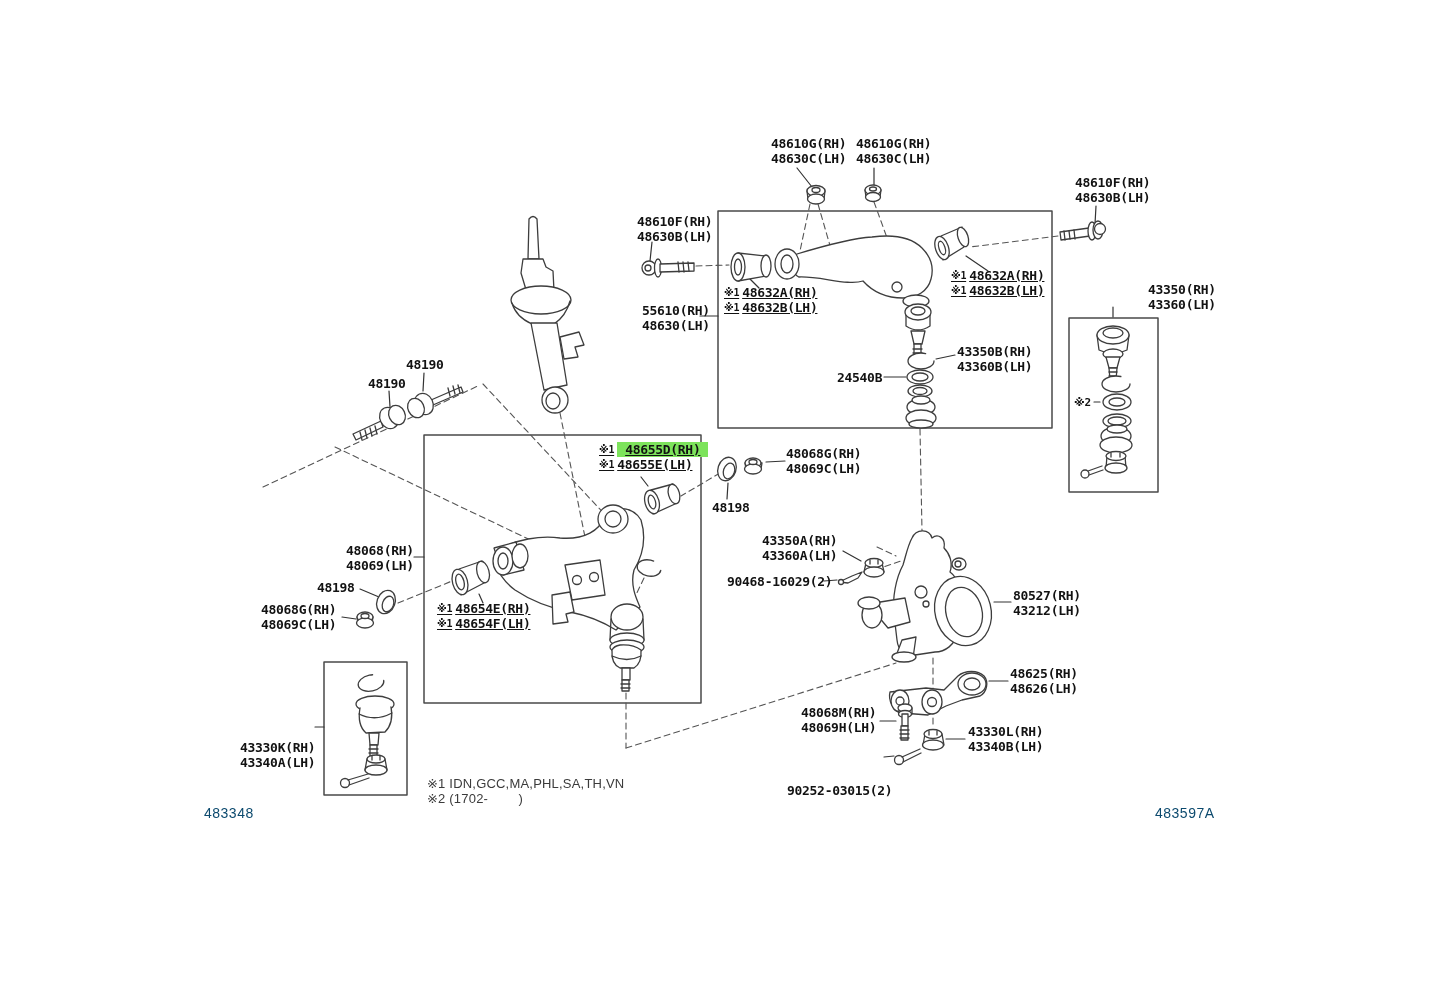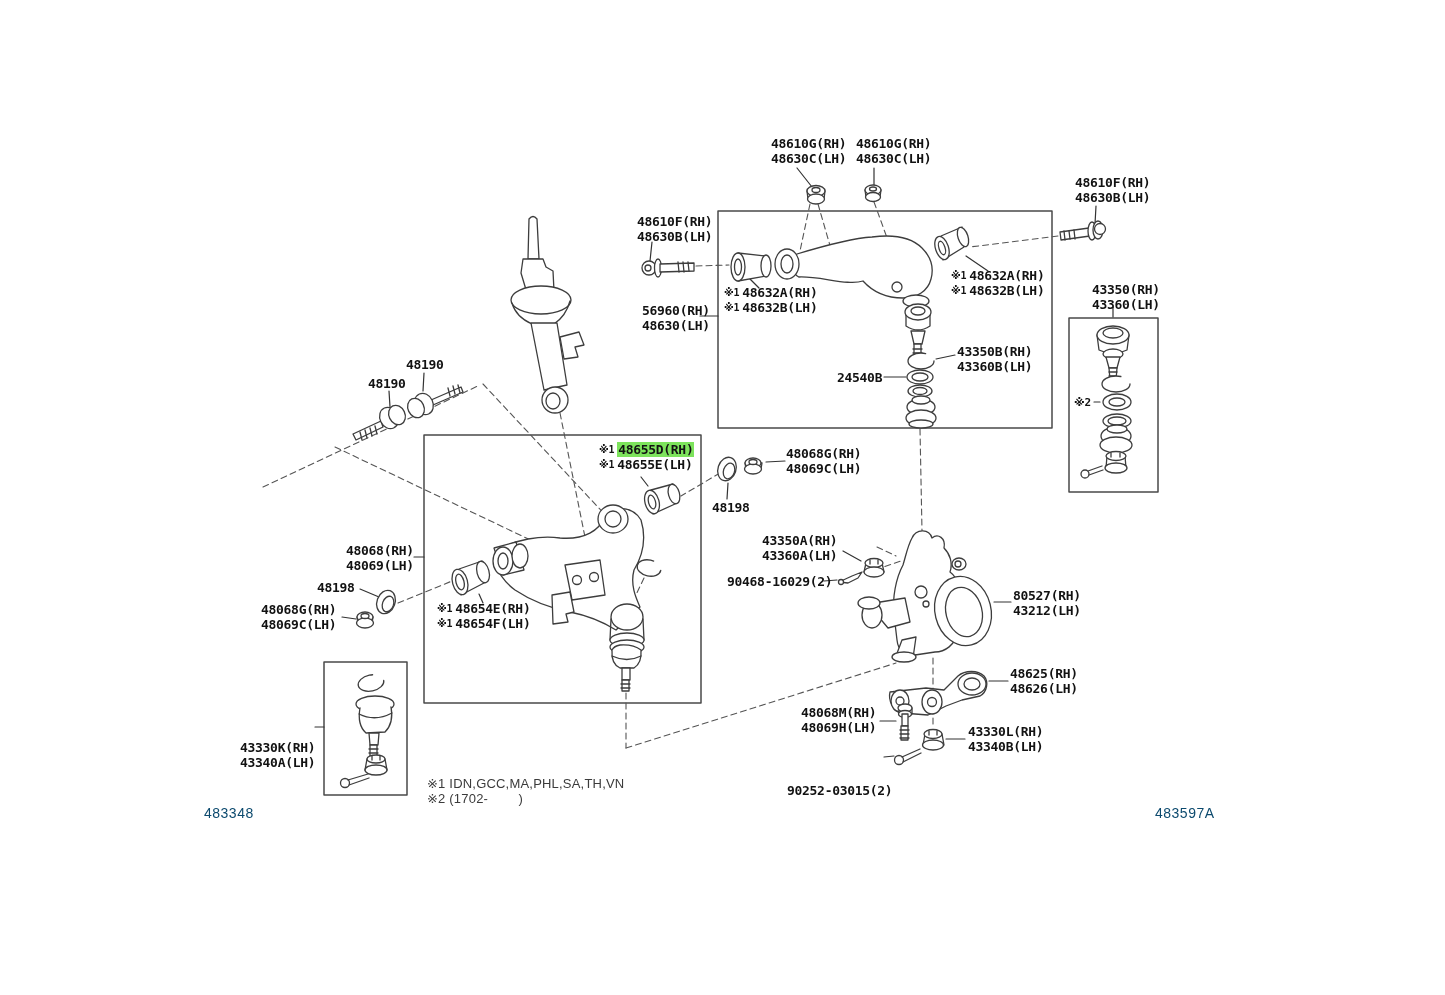--- a/index.html
+++ b/index.html
@@ -6,23 +6,23 @@
   .stage {
     position:relative; width:1445px; height:995px; background:#ffffff;
     font-family:"DejaVu Sans Mono","DejaVu Sans",monospace; overflow:hidden;
   }
   svg.art { position:absolute; left:0; top:0; }
   .lbl {
     position:absolute; font:bold 13px/14.5px "DejaVu Sans Mono","DejaVu Sans",monospace;
     color:#121212; white-space:pre-line; letter-spacing:-0.3px; z-index:2;
   }
   .plbl { white-space:normal; }
-  .plbl .row { white-space:nowrap; height:14.5px; }
+  .plbl .row { white-space:nowrap; height:14.5px;text-decoration:underline; }
   .pfx { font-size:10px; font-weight:bold; margin-right:3px; position:relative; top:-1px; }
-  .hl { background: var(--hl, #7de35c); padding:0 1px;text-align:center; }
+  .hl { background: var(--hl, #7de35c); padding:0 8px;text-align:center; }
   .note {
     position:absolute; font:13px/15px "Liberation Sans","DejaVu Sans",sans-serif;
     color:#3b3b3b; white-space:pre; z-index:2; letter-spacing:0.2px;margin-top:18px;
   }
   .dwgnum {
     position:absolute; font:14px/16px "Liberation Sans","DejaVu Sans",sans-serif;
     color:#0c4a6e; z-index:2; letter-spacing:0.5px;
   }
 </style>
 </head>
@@ -369,29 +369,29 @@
 <div class="lbl" style="left:1075px;top:176px">48610F(RH)
 48630B(LH)</div>
 <div class="lbl" style="left:637px;top:215px">48610F(RH)
 48630B(LH)</div>
 
 <div class="lbl plbl" style="left:724px;top:286px">
   <div class="row"><span class="pfx">※1</span><span>48632A(RH)</span></div>
   <div class="row"><span class="pfx">※1</span><span>48632B(LH)</span></div>
 </div>
 
-<div class="lbl" style="left:642px;top:304px">56960(RH)
+<div class="lbl" style="left:642px;top:304px">55610(RH)
 48630(LH)</div>
 
 <div class="lbl plbl" style="left:951px;top:269px">
   <div class="row"><span class="pfx">※1</span><span>48632A(RH)</span></div>
   <div class="row"><span class="pfx">※1</span><span>48632B(LH)</span></div>
 </div>
 
-<div class="lbl" style="left:1092px;top:283px">43350(RH)
+<div class="lbl" style="left:1148px;top:283px">43350(RH)
 43360(LH)</div>
 <div class="lbl" style="left:957px;top:345px">43350B(RH)
 43360B(LH)</div>
 <div class="lbl" style="left:837px;top:371px">24540B</div>
 <div class="lbl" style="left:406px;top:358px">48190</div>
 <div class="lbl" style="left:368px;top:377px">48190</div>
 
 <div class="lbl plbl" style="left:599px;top:443px">
   <div class="row"><span class="pfx">※1</span><span class="hl">48655D(RH)</span></div>
   <div class="row"><span class="pfx">※1</span><span>48655E(LH)</span></div>

